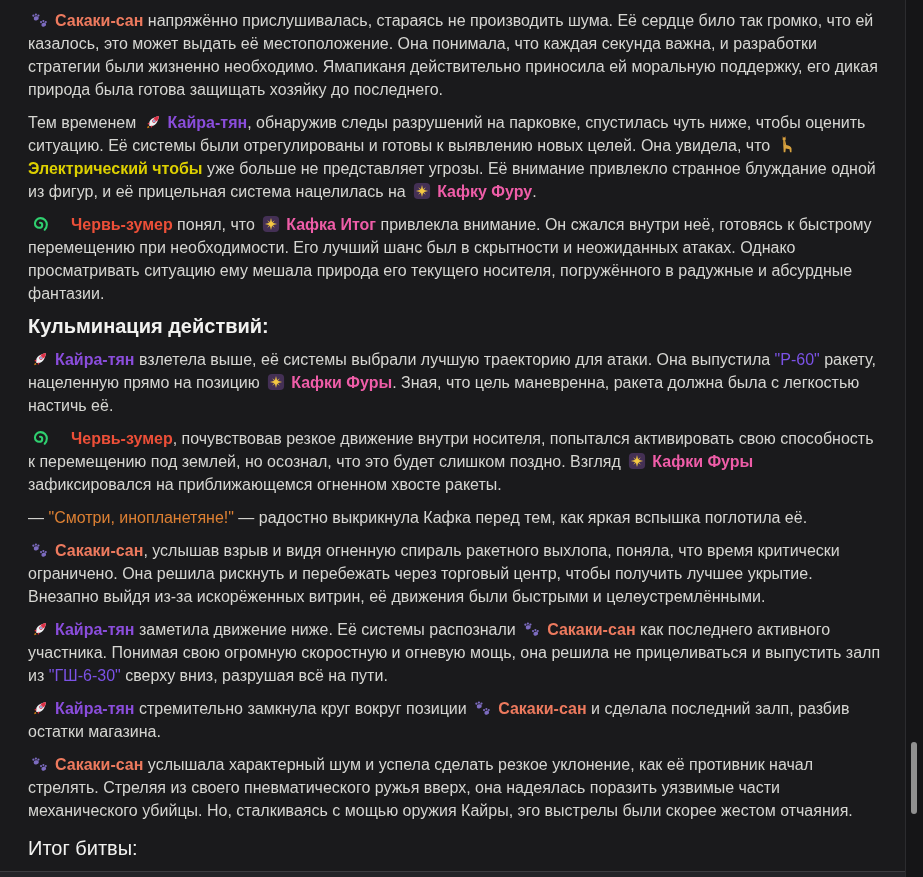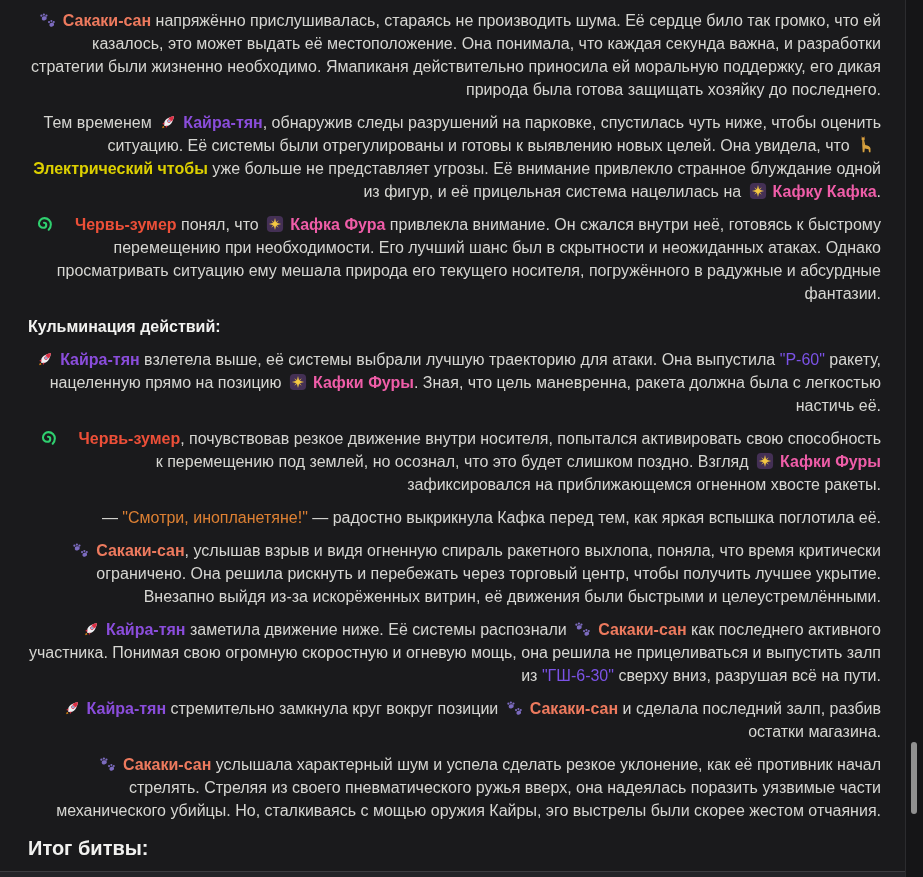--- a/index.html
+++ b/index.html
@@ -12,31 +12,30 @@
   .content{
     position:absolute;top:0;left:0;right:18px;bottom:6px;
     padding:9px 24px 0 28px;
     overflow:hidden;
   }
   .para{
     margin:0 0 10px 0;
     font-size:16px;line-height:23px;
     color:var(--text,#d6d6d2);
     font-weight:400;
-    text-align:right;
   }
   .subhead{
     margin:4px 0 10px 0;
-    font-size:16px;line-height:23px;
+    font-size:20px;line-height:23px;
     font-weight:700;color:var(--heading,#f2f2f0);
   }
   .bighead{
     margin:14px 0 0 0;
     font-size:20px;line-height:25px;
-    font-weight:700;color:var(--heading,#f2f2f0);
+    font-weight:400;color:var(--heading,#f2f2f0);
   }
   .char{font-weight:700;}
   .hl{font-weight:400;}
   .c-sakaki{color:var(--sakaki,#ed7a5e);}
   .c-kaira{color:var(--kaira,#8a4ddb);margin-top:26px;}
   .c-giraffe{color:var(--giraffe,#ddd000);}
   .c-kafka{color:var(--kafka,#ef5da8);}
   .c-worm{color:var(--worm,#ec4f38);margin-left:16px;}
   .c-weapon{color:var(--weapon,#7b52e6);}
   .c-shout{color:var(--shout,#dd8033);}
@@ -85,30 +84,30 @@
           <path d="M6.4 1.4 l1 1.6 M10 1.4 l-1 1.6" stroke="#8a5a2b" stroke-width="1.4" stroke-linecap="round"></path>
           <circle cx="8.2" cy="4" r="2.2" fill="#d6a13f"></circle>
           <path d="M7 5.5 L9.5 5.5 L11 12 C15.2 12.4 17.6 14.2 18 16.6 L18 21.5 L16 21.5 L15.4 17.6 L10.4 16.8 L9.8 21.5 L7.6 21.5 L7 12 Z" fill="#d6a13f"></path>
           <path d="M8.3 6 L9.6 11.6 8.2 11.6 7.6 6.4 Z" fill="#a5742c" opacity=".6"></path>
         </svg></span><span class="char c-giraffe">Электрический чтобы</span> уже больше не представляет угрозы. Её внимание привлекло странное блуждание одной из фигур, и её прицельная система нацелилась на <span class="emoji"><svg viewBox="0 0 20 20">
           <rect x="1" y="1" width="18" height="18" rx="4.5" fill="#443055"></rect>
           <g fill="#f5c842">
             <path d="M10 3.2 L11.3 8.7 16.8 10 11.3 11.3 10 16.8 8.7 11.3 3.2 10 8.7 8.7 Z"></path>
             <path d="M5.8 5.8 L10 8.6 14.2 5.8 11.4 10 14.2 14.2 10 11.4 5.8 14.2 8.6 10 Z" opacity=".8"></path>
           </g>
-        </svg></span><span class="char c-kafka">Кафку Кафка</span>.</p>
+        </svg></span><span class="char c-kafka">Кафку Фуру</span>.</p>
     <p class="para"><span class="emoji"><svg viewBox="0 0 20 20">
           <path d="M10 8.6 c1.5 0 2.5 1.1 2.5 2.4 c0 1.9-1.6 3.2-3.5 3.2 c-2.6 0-4.6-2.1-4.6-4.7 c0-3.4 2.8-6 6.1-6 c4 0 7.1 3.2 7.1 7.1 c0 2.3-.9 4.3-2.4 5.8" fill="none" stroke="#2fd06f" stroke-width="2.3" stroke-linecap="round"></path>
         </svg></span><span class="char c-worm">Червь-зумер</span> понял, что <span class="emoji"><svg viewBox="0 0 20 20">
           <rect x="1" y="1" width="18" height="18" rx="4.5" fill="#443055"></rect>
           <g fill="#f5c842">
             <path d="M10 3.2 L11.3 8.7 16.8 10 11.3 11.3 10 16.8 8.7 11.3 3.2 10 8.7 8.7 Z"></path>
             <path d="M5.8 5.8 L10 8.6 14.2 5.8 11.4 10 14.2 14.2 10 11.4 5.8 14.2 8.6 10 Z" opacity=".8"></path>
           </g>
-        </svg></span><span class="char c-kafka">Кафка Фура</span> привлекла внимание. Он сжался внутри неё, готовясь к быстрому перемещению при необходимости. Его лучший шанс был в скрытности и неожиданных атаках. Однако просматривать ситуацию ему мешала природа его текущего носителя, погружённого в радужные и абсурдные фантазии.</p>
+        </svg></span><span class="char c-kafka">Кафка Итог</span> привлекла внимание. Он сжался внутри неё, готовясь к быстрому перемещению при необходимости. Его лучший шанс был в скрытности и неожиданных атаках. Однако просматривать ситуацию ему мешала природа его текущего носителя, погружённого в радужные и абсурдные фантазии.</p>
     <p class="subhead">Кульминация действий:</p>
     <p class="para"><span class="emoji"><svg viewBox="0 0 24 24">
           <path d="M4.2 20.2 l3.2-1.1 -2.1-2.1 z" fill="#f4900c"></path>
           <path d="M7 17 C5.2 12.2 9 6 20 4 C18.4 15 12.2 19 7 17 Z" fill="#eef0f2"></path>
           <path d="M20 4 C19.6 6.8 18.7 9.3 17.2 11.4 L12.6 6.9 C15.1 5.2 17.5 4.4 20 4 Z" fill="#dd2e44"></path>
           <path d="M7.2 12.3 L4.3 14.8 l3 .7 z" fill="#dd2e44"></path>
           <path d="M11.8 17 L9.4 19.9 l-.6-3 z" fill="#dd2e44"></path>
           <circle cx="13.3" cy="10.8" r="2" fill="#88c9f9" stroke="#dd2e44" stroke-width="1"></circle>
         </svg></span><span class="char c-kaira">Кайра-тян</span> взлетела выше, её системы выбрали лучшую траекторию для атаки. Она выпустила <span class="hl c-weapon">"Р-60"</span> ракету, нацеленную прямо на позицию <span class="emoji"><svg viewBox="0 0 20 20">
           <rect x="1" y="1" width="18" height="18" rx="4.5" fill="#443055"></rect>

